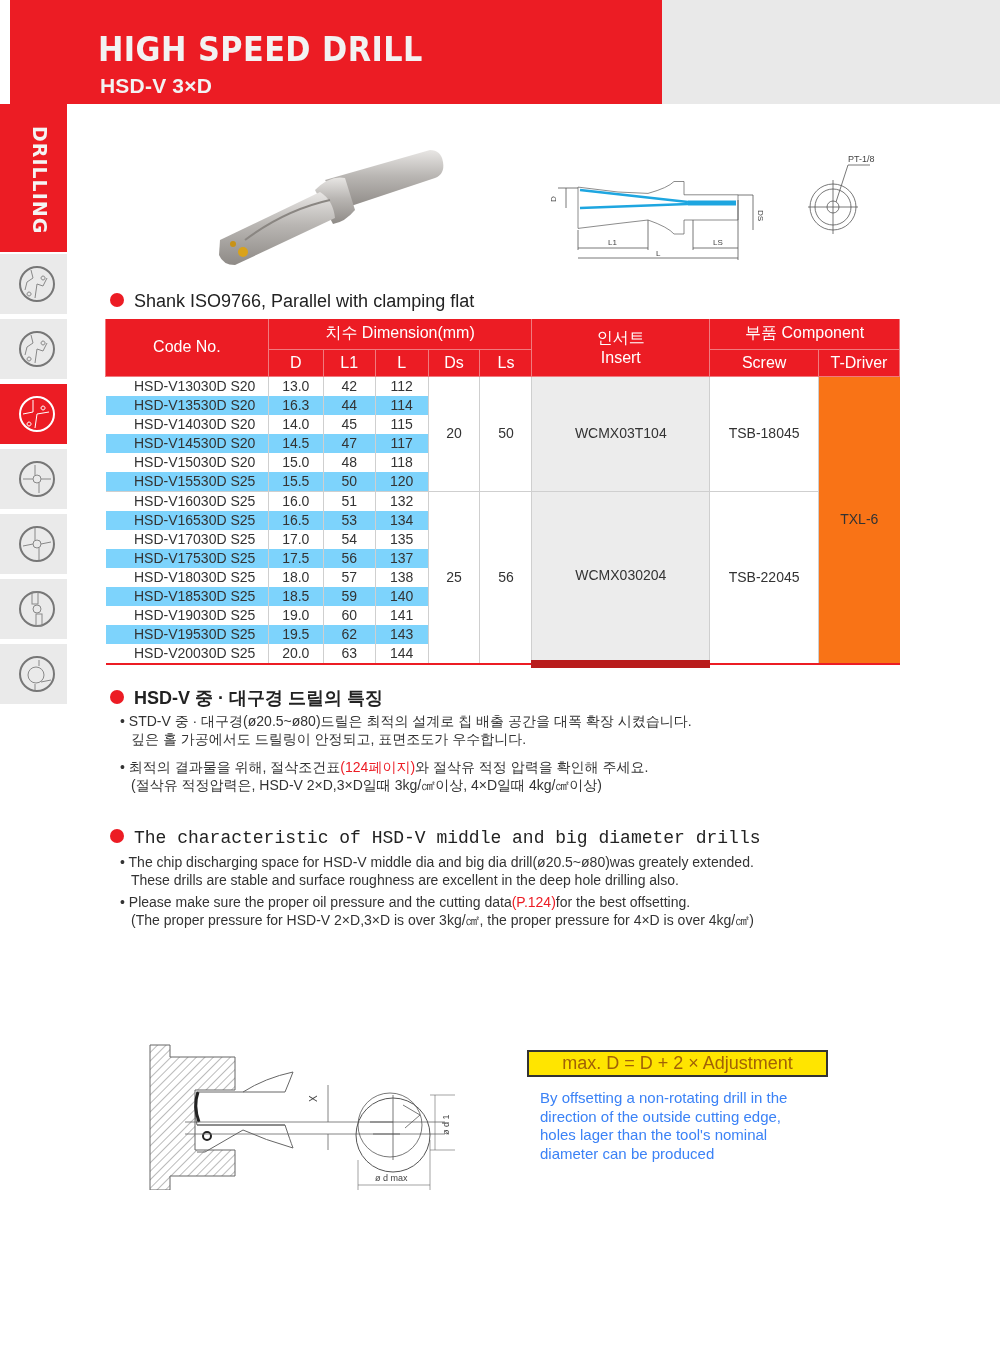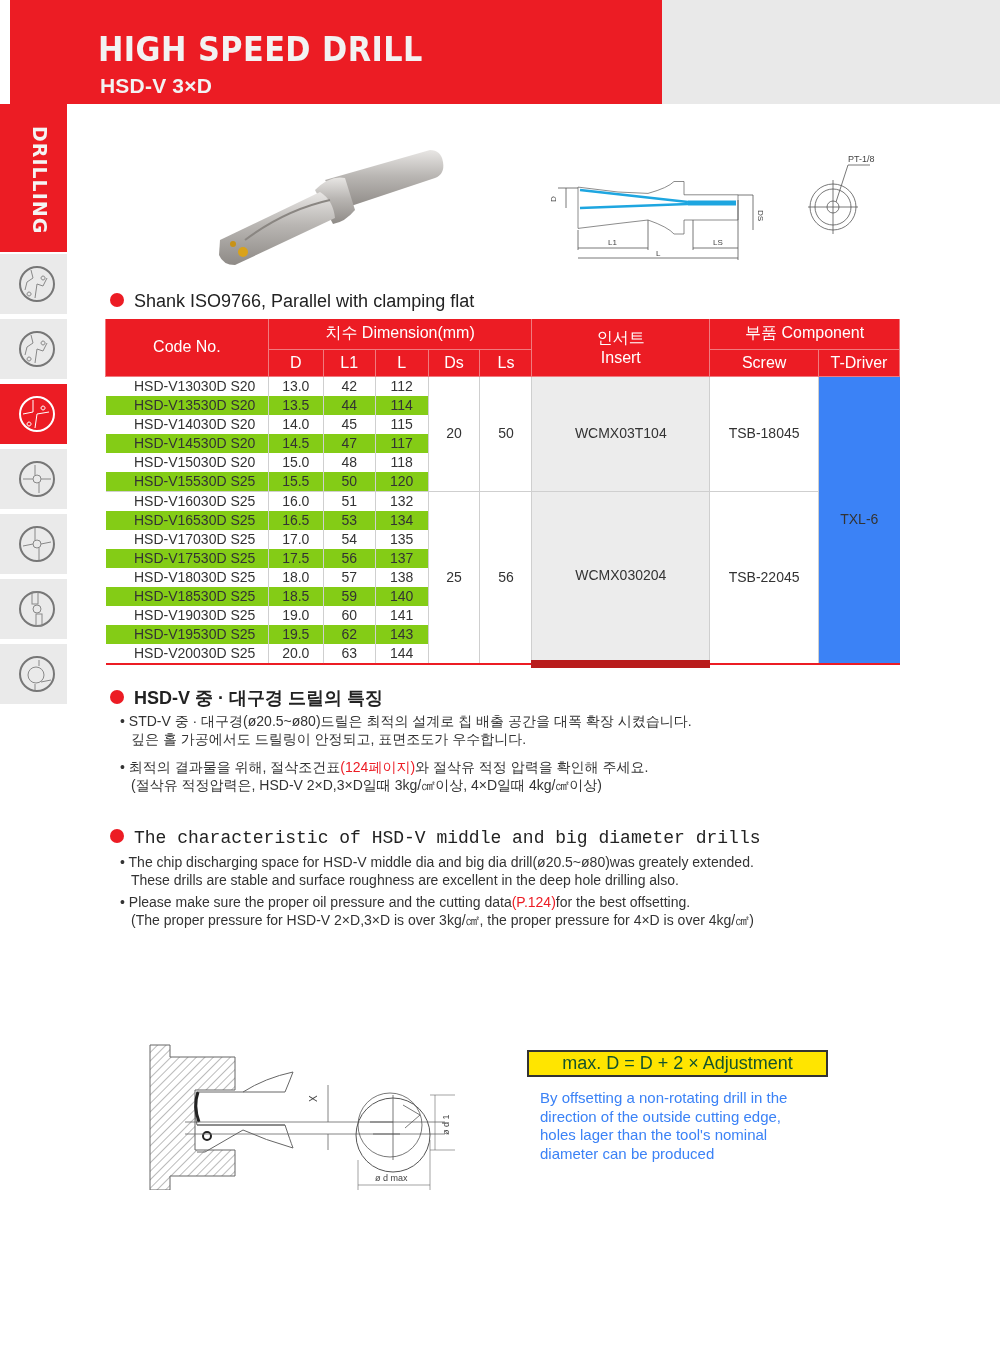--- a/index.html
+++ b/index.html
@@ -28,36 +28,36 @@
   .sec-head { position: absolute; left: 110px; font-size: 18px; color: #222; font-weight: normal; }
   .sec-head.bold { font-weight: bold; }
 
   
   table.spec { position: absolute; left: 105px; top: 319px; width: 795px; border-collapse: collapse; font-size: 14px; color: #333; }
   table.spec th { background: #ec1c24; color: #fff; font-weight: normal; font-size: 16px; border: 1px solid #f07a7e; border-top: none; }
   table.spec th.top { height: 30px; }
   table.spec th.sub { height: 27px; }
   table.spec td { height: 19px; text-align: center; border-left: 1px solid #cfcfcf; border-right: 1px solid #cfcfcf; padding: 0; line-height: 19px; }
   table.spec td:first-child { border-left: none; text-align: center; padding-left: 16px; }
-  table.spec tr.alt td.code, table.spec tr.alt td.dim { background: #84cc16; }
+  table.spec tr.alt td.code, table.spec tr.alt td.dim { background: #7dd3fc; }
   table.spec td.merged { background: #fff; vertical-align: middle; }
   table.spec td.insert { background: #ececec; vertical-align: middle; }
-  table.spec td.tdriver { border-right: none; background: #3b82f6; }
+  table.spec td.tdriver { border-right: none; background: #f97316; }
   table.spec tr.group-start td { border-top: 1px solid #cfcfcf; }
   table.spec tr.last td { border-bottom: 2px solid #ec1c24; }
   table.spec td.tdriver.spanall { border-bottom: 2px solid #ec1c24; }
 
   
   .para { position: absolute; left: 120px; font-size: 14px; color: #333; line-height: 18px; }
   .para .red { color: #ec1c24; }
   .para .indent { padding-left: 11px; display: block; }
 
   
   .bottom-diagram { position: absolute; left: 145px; top: 1040px; width: 330px; height: 150px; }
-  .formula-box { position: absolute; left: 527px; top: 1050px; width: 301px; height: 27px; background: #ffe500; border: 2px solid #333; font-size: 18px; color: #14532d; text-align: center; line-height: 23px; }
+  .formula-box { position: absolute; left: 527px; top: 1050px; width: 301px; height: 27px; background: #ffe500; border: 2px solid #333; font-size: 18px; color: #a16207; text-align: center; line-height: 23px; }
   .formula-desc { position: absolute; left: 540px; top: 1089px; font-size: 15px; color: #3b82f6; line-height: 18.5px; width: 260px; }
 </style>
 </head>
 <body>
 
 <div class="top-gray"></div>
 <div class="header-band">
   <div class="header-title">HIGH SPEED DRILL</div>
   <div class="header-sub">HSD-V  3×D</div>
 </div>
@@ -208,21 +208,21 @@
       <td class="dim">42</td>
       <td class="dim">112</td>
       <td class="merged" rowspan="6">20</td>
       <td class="merged" rowspan="6">50</td>
       <td class="insert" rowspan="6">WCMX03T104</td>
       <td class="merged" rowspan="6">TSB-18045</td>
       <td class="tdriver spanall" rowspan="15">TXL-6</td>
     </tr>
     <tr class="alt">
       <td class="code">HSD-V13530D S20</td>
-      <td class="dim">13.5</td>
+      <td class="dim">16.3</td>
       <td class="dim">44</td>
       <td class="dim">114</td>
     </tr>
     <tr>
       <td class="code">HSD-V14030D S20</td>
       <td class="dim">14.0</td>
       <td class="dim">45</td>
       <td class="dim">115</td>
     </tr>
     <tr class="alt">

